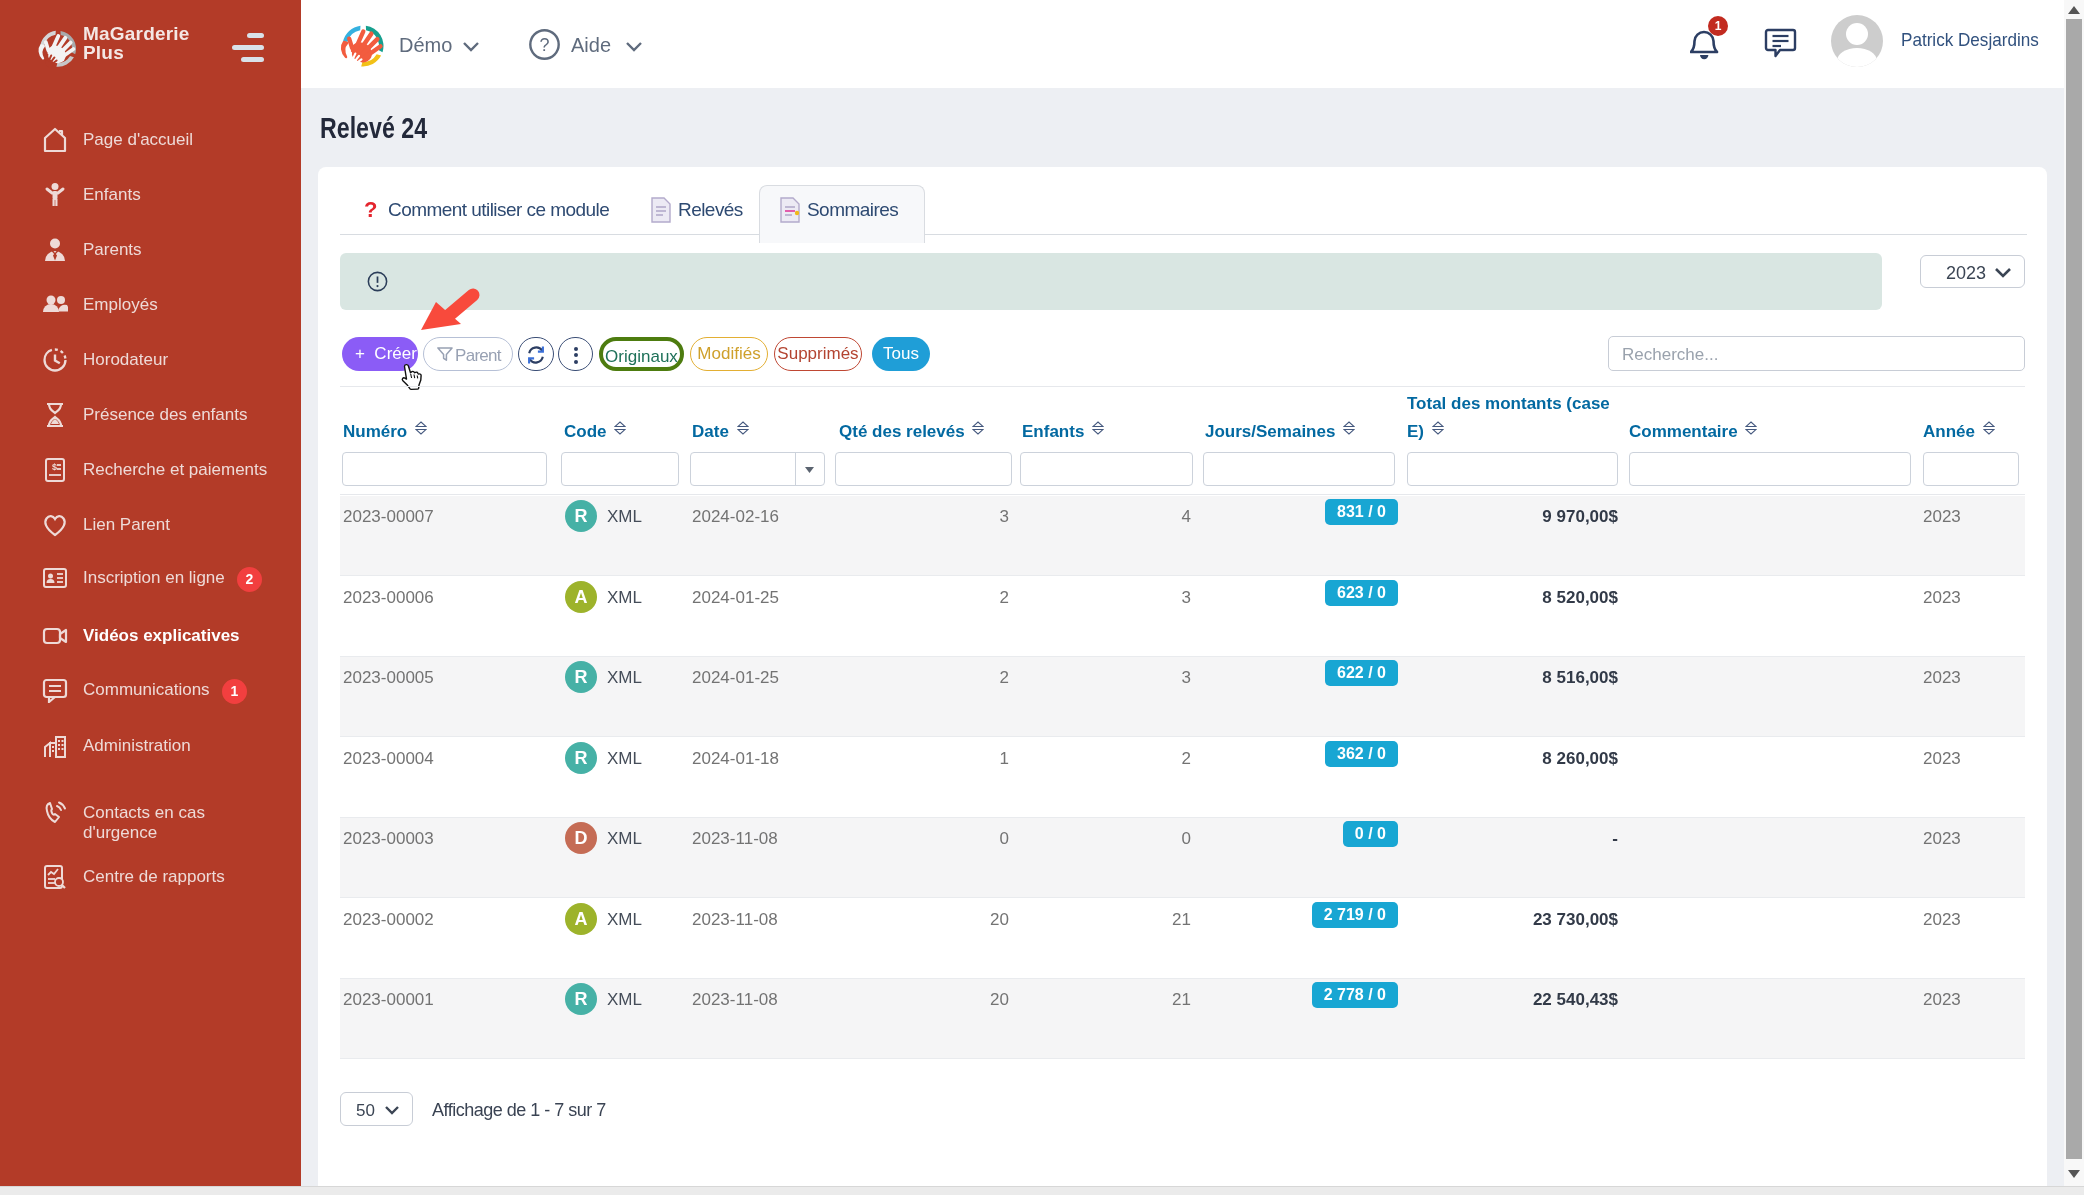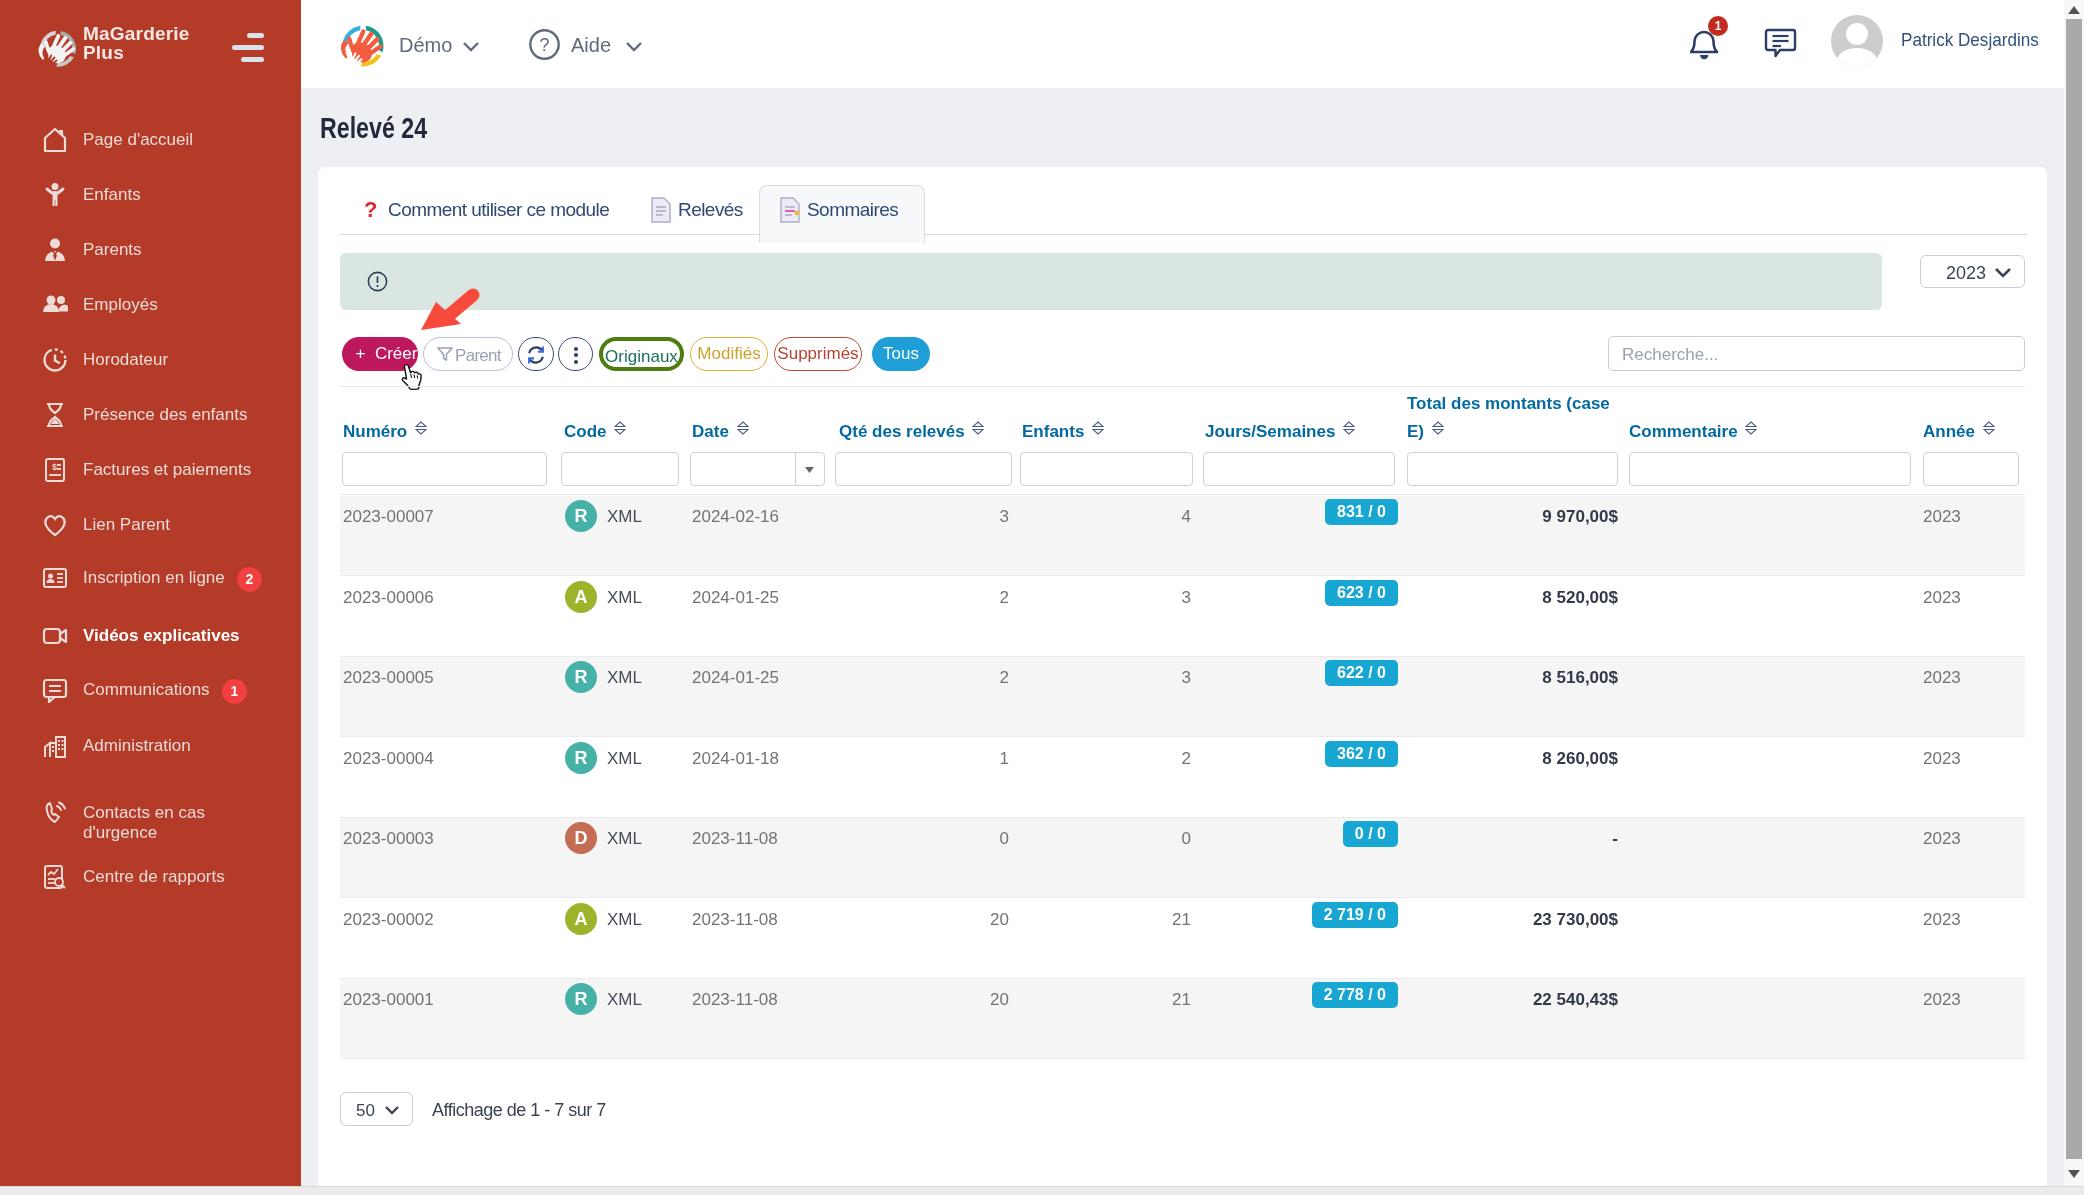--- a/index.html
+++ b/index.html
@@ -36,21 +36,21 @@
 
 #alert { left:340px; top:253px; width:1542px; height:57px; background:#d9e6e2; border-radius:6px; }
 #alert .al-text { position:absolute; left:58px; top:17px; font-size:17px; color:#2b3d59; }
 
 #yearsel { left:1920px; top:255px; width:105px; height:33px; background:#fff; border:1px solid #c8cdd6; border-radius:6px; }
 #yearsel span { position:absolute; left:25px; top:7px; font-size:18px; color:#3b4554; }
 
 
 .pill { position:absolute; top:337px; height:34px; border-radius:17px; font-size:17px; text-align:center; }
 .pill span { position:relative; }
-#b-creer { left:342px; width:76px; background:#be185d; color:#fff; line-height:34px; text-align:center; padding-left:13px; }
+#b-creer { left:342px; width:76px; background:#8b5cf6; color:#fff; line-height:34px; text-align:left; padding-left:13px; }
 #b-enlever { left:423px; width:90px; border:1px solid #b6c0d6; color:#98a1b3; }
 #b-refresh { left:518px; width:36px; border:1px solid #3c4f77; }
 #b-dots { left:558px; width:35px; border:1px solid #3c4f77; }
 #b-orig { left:599px; width:85px; border:4px solid #4d7c0f; color:#1e7159; line-height:32px; }
 #b-modif { left:690px; width:78px; border:1px solid #e3af33; color:#cfa02b; line-height:32px; }
 #b-suppr { left:774px; width:88px; border:1px solid #bf4733; color:#b34431; line-height:32px; }
 #b-tous { left:872px; width:58px; background:#1f9ed7; color:#fff; line-height:34px; }
 
 #search { left:1608px; top:336px; width:417px; height:35px; border:1px solid #c8cdd6; border-radius:5px; background:#fff; }
 #search span { position:absolute; left:13px; top:8px; color:#9aa2ad; font-size:17px; }
@@ -440,21 +440,21 @@
 
   </div>
     <div class="abs menu-item" style="top:471px;">
     <svg width="26" height="26" viewBox="0 0 26 26">
         <rect x="4" y="2" width="18" height="22" rx="2" fill="none" stroke="#eedad7" stroke-width="2"></rect>
         <text x="10" y="13" font-size="9" fill="#eedad7" font-weight="bold">$</text>
         <line x1="15" y1="8" x2="19" y2="8" stroke="#eedad7" stroke-width="1.8"></line>
         <line x1="15" y1="12" x2="19" y2="12" stroke="#eedad7" stroke-width="1.8"></line>
         <line x1="7" y1="18" x2="19" y2="18" stroke="#eedad7" stroke-width="1.8"></line>
       </svg>
-    <span class="mi-text" style="">Factures et paiements</span>
+    <span class="mi-text" style="">Recherche et paiements</span>
 
   </div>
     <div class="abs menu-item" style="top:526px;">
     <svg width="26" height="26" viewBox="0 0 26 26">
         <path d="M13 23 C3 16 2 10 4.5 6.5 C7 3 11 3.5 13 7 C15 3.5 19 3 21.5 6.5 C24 10 23 16 13 23 Z" fill="none" stroke="#eedad7" stroke-width="2.2"></path>
       </svg>
     <span class="mi-text" style="">Lien Parent</span>
 
   </div>
     <div class="abs menu-item" style="top:579px;">

